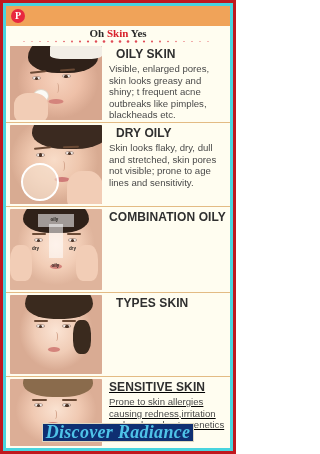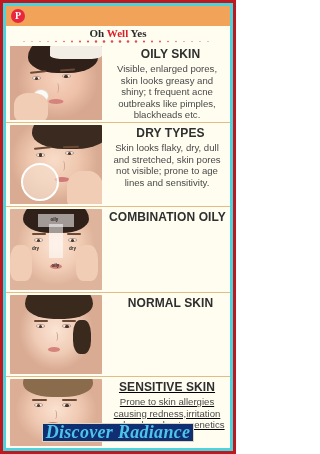--- a/index.html
+++ b/index.html
@@ -72,21 +72,21 @@
   .row.r3{flex:0 0 86px;}
   .row.r4{flex:0 0 84px;}
   .row.r5{flex:1 1 auto;text-decoration:underline;}
 
   .thumb{
     flex:0 0 auto;width:92px;height:100%;
     border-radius:1px;overflow:hidden;position:relative;
     background:#e9d9cd;
   }
   .txt{
-    flex:1 1 auto;padding-left:7px;padding-right:2px;min-width:0;text-align:center;
+    flex:1 1 auto;padding-left:7px;padding-right:2px;min-width:0;
   }
   .sec-title{
     font-family:"Liberation Sans",sans-serif;
     font-weight:bold;font-size:12px;color:#2f2f2f;
     margin:1px 0 2px 0;letter-spacing:.1px;white-space:nowrap;
   }
   .sec-title.ind{padding-left:7px;}
   .sec-body{
     font-family:"Liberation Sans",sans-serif;
     font-size:9.6px;line-height:11.6px;color:#4a4a4a;
@@ -151,21 +151,21 @@
  <div class="frame-inner">
   <div class="content">
 
     <div class="header">
       <div class="pin-icon">P</div>
     </div>
 
     <div class="brand">
       <div class="brand-name">
         <span>Oh</span>
-        <span class="hl">Well</span>
+        <span class="hl">Skin</span>
         <span>Yes</span>
       </div>
       <svg class="dots" viewBox="0 0 200 5" preserveAspectRatio="none">
         <g fill="#e04a55">
           <circle cx="6" cy="2.5" r=".5"></circle>
               <circle cx="14" cy="2.5" r=".5"></circle>
           <circle cx="22" cy="2.5" r=".6"></circle>
               <circle cx="30" cy="2.5" r=".6"></circle>
           <circle cx="38" cy="2.5" r=".7"></circle>
               <circle cx="46" cy="2.5" r=".8"></circle>
@@ -226,21 +226,21 @@
             <div class="pupil" style="left:31%;top:35.5%;"></div>
             <div class="eye" style="left:60%;top:33%;"></div>
             <div class="pupil" style="left:63%;top:33.5%;"></div>
             <div class="nose" style="top:45%;left:56%;height:10px;"></div>
             <div class="lip" style="top:66%;left:56%;background:#cf7b78;"></div>
             <div class="mag" style="left:12%;top:48%;width:34px;height:34px;"></div>
             <div class="hand" style="left:62%;top:58%;width:36px;height:40px;"></div>
           </div>
         </div>
         <div class="txt">
-          <div class="sec-title ind">DRY TYPES</div>
+          <div class="sec-title ind">DRY OILY</div>
           <div class="sec-body">Skin looks flaky, dry, dull and stretched, skin pores not visible; prone to age lines and sensitivity.</div>
         </div>
       </div>
 
       <div class="row r3">
         <div class="thumb">
           <div class="face f-comb">
             <div class="hair dark" style="left:14%;top:-14%;width:72%;height:44%;"></div>
             <div class="tzone-v" style="left:30%;top:6%;width:40%;height:16%;"></div>
             <div class="tzone-v" style="left:42%;top:18%;width:16%;height:42%;"></div>
@@ -273,21 +273,21 @@
             <div class="brow" style="left:56%;top:31%;width:14px;"></div>
             <div class="eye" style="left:28%;top:37%;"></div>
             <div class="pupil" style="left:31%;top:37.5%;"></div>
             <div class="eye" style="left:57%;top:37%;"></div>
             <div class="pupil" style="left:60%;top:37.5%;"></div>
             <div class="nose" style="top:47%;left:49%;height:9px;"></div>
             <div class="lip" style="top:66%;left:48%;width:12px;"></div>
           </div>
         </div>
         <div class="txt">
-          <div class="sec-title ind">NORMAL SKIN</div>
+          <div class="sec-title ind">TYPES SKIN</div>
         </div>
       </div>
 
       <div class="row r5">
         <div class="thumb">
           <div class="face f-sens">
             <div class="hair light" style="left:14%;top:-24%;width:76%;height:50%;background:#8a6b4c;"></div>
             <div class="brow" style="left:24%;top:30%;width:15px;"></div>
             <div class="brow" style="left:56%;top:30%;width:15px;"></div>
             <div class="eye" style="left:26%;top:36%;"></div>

